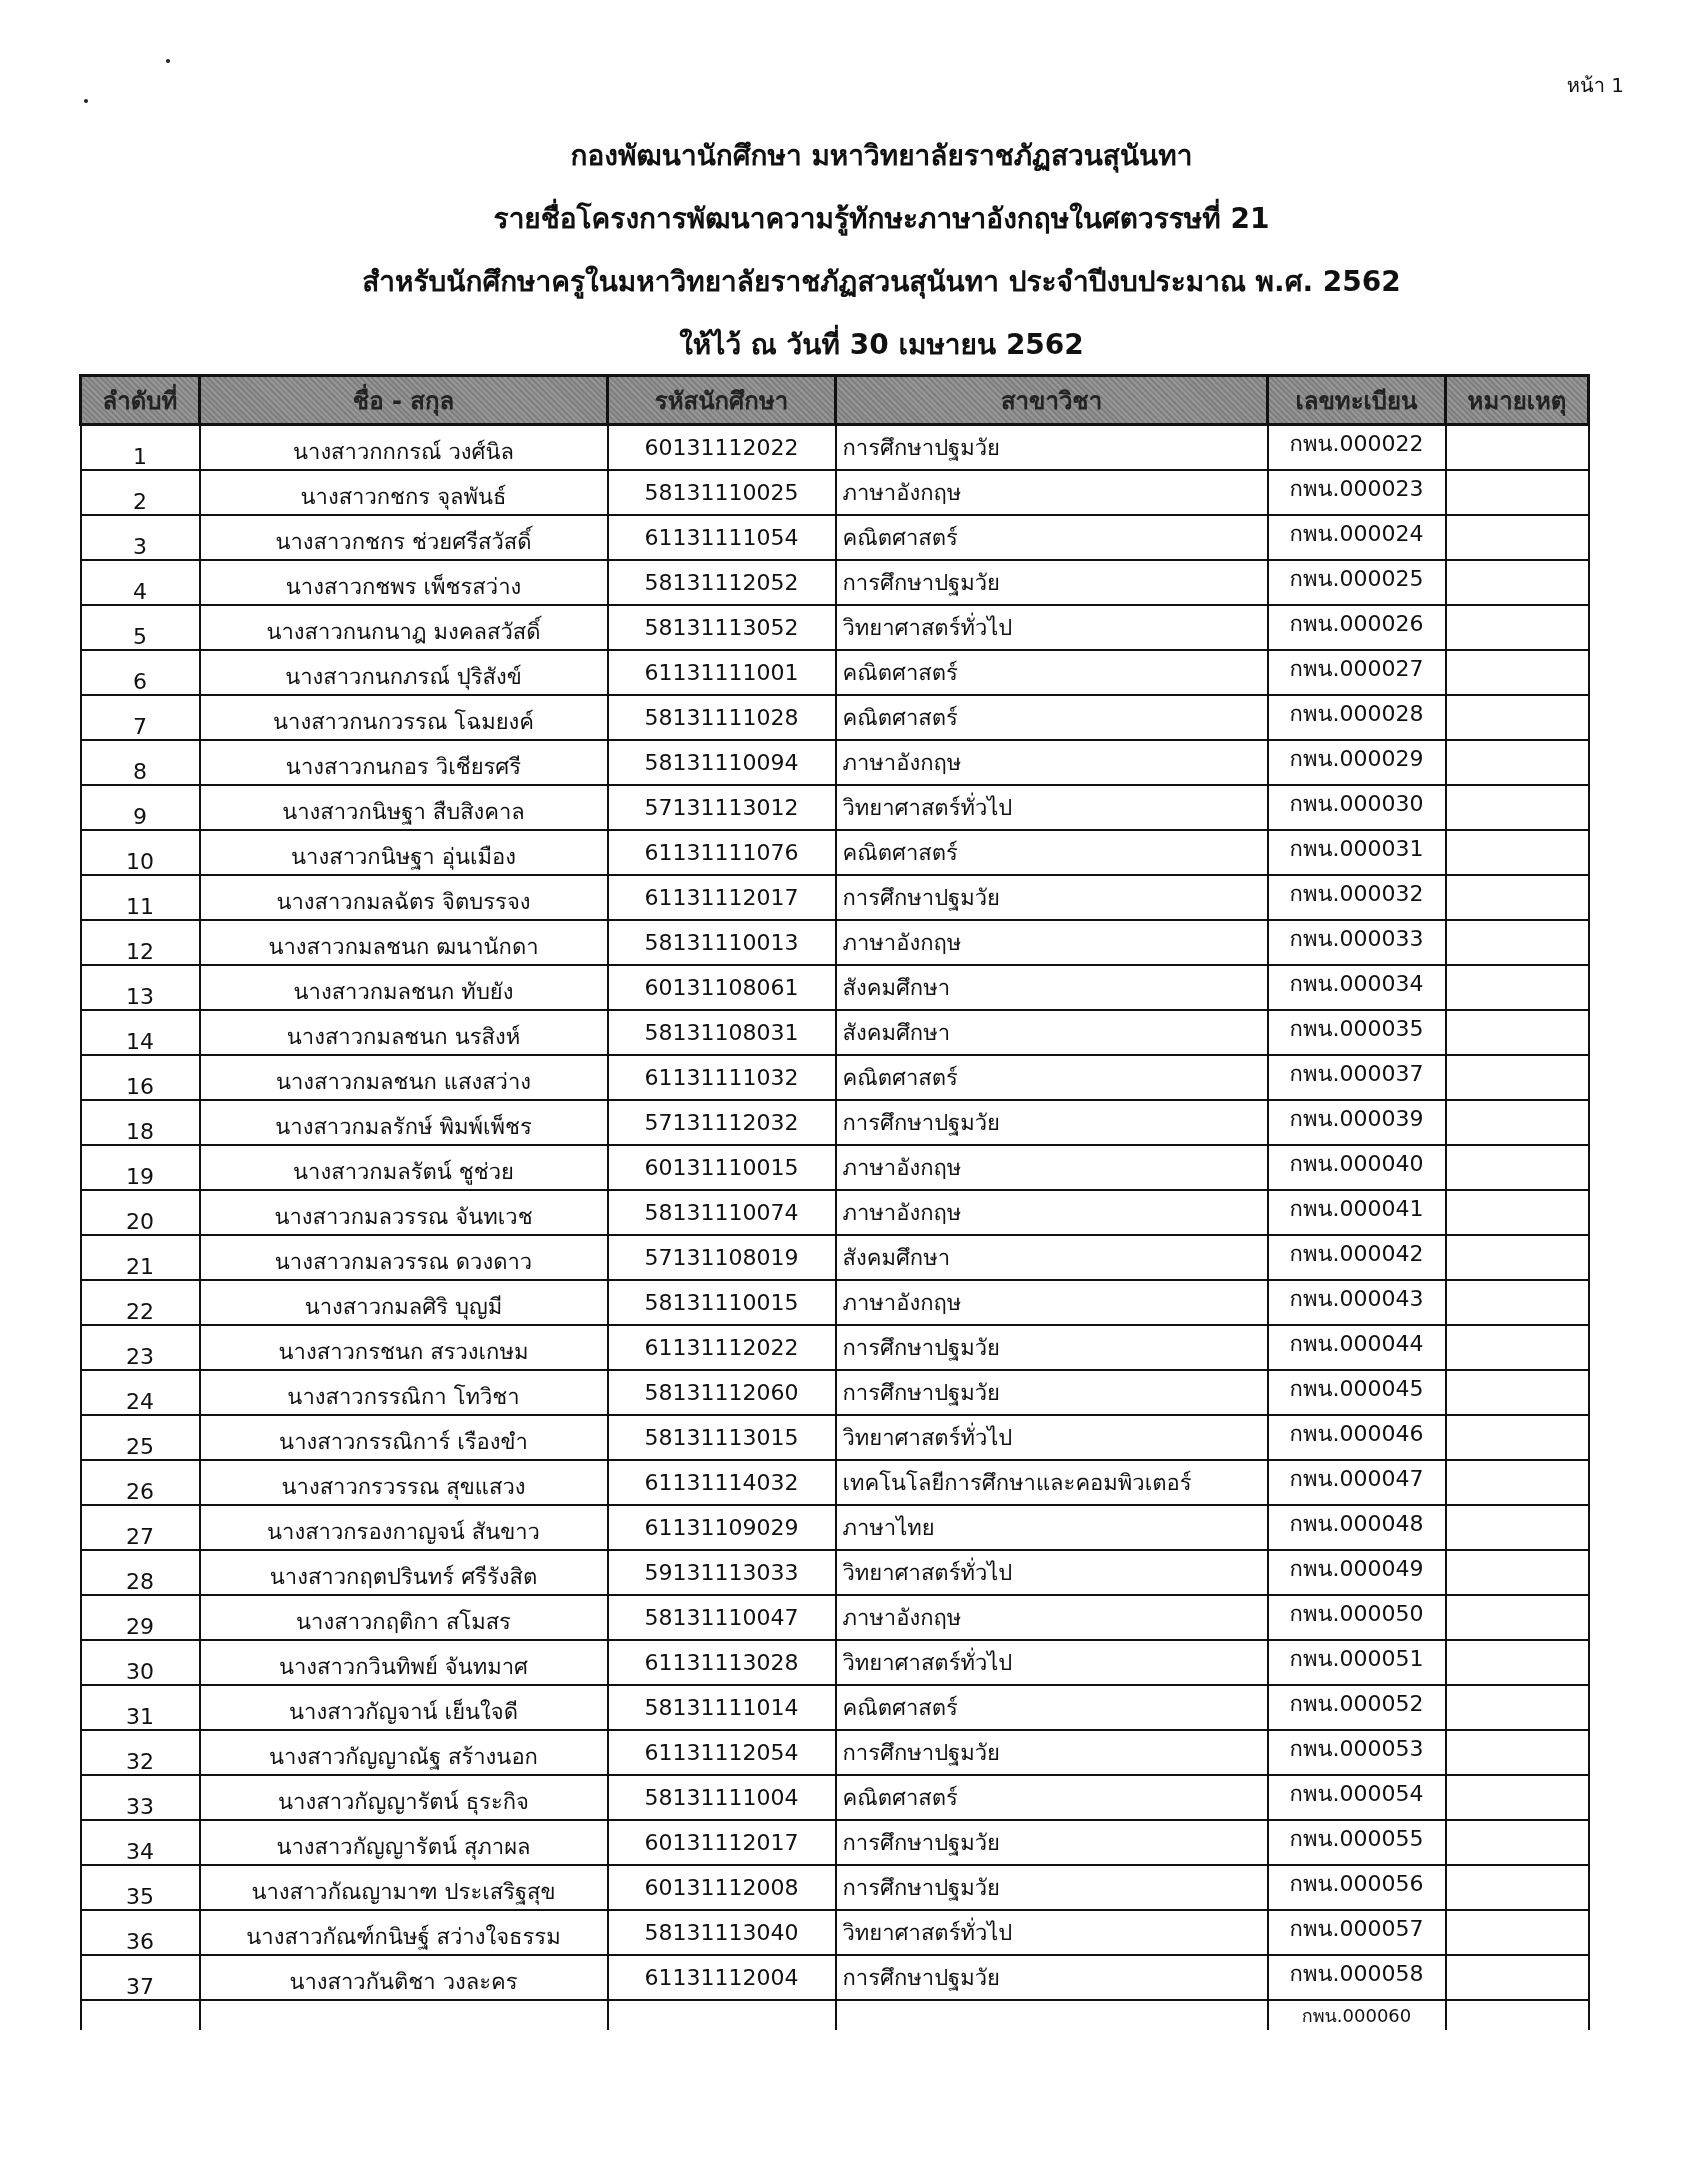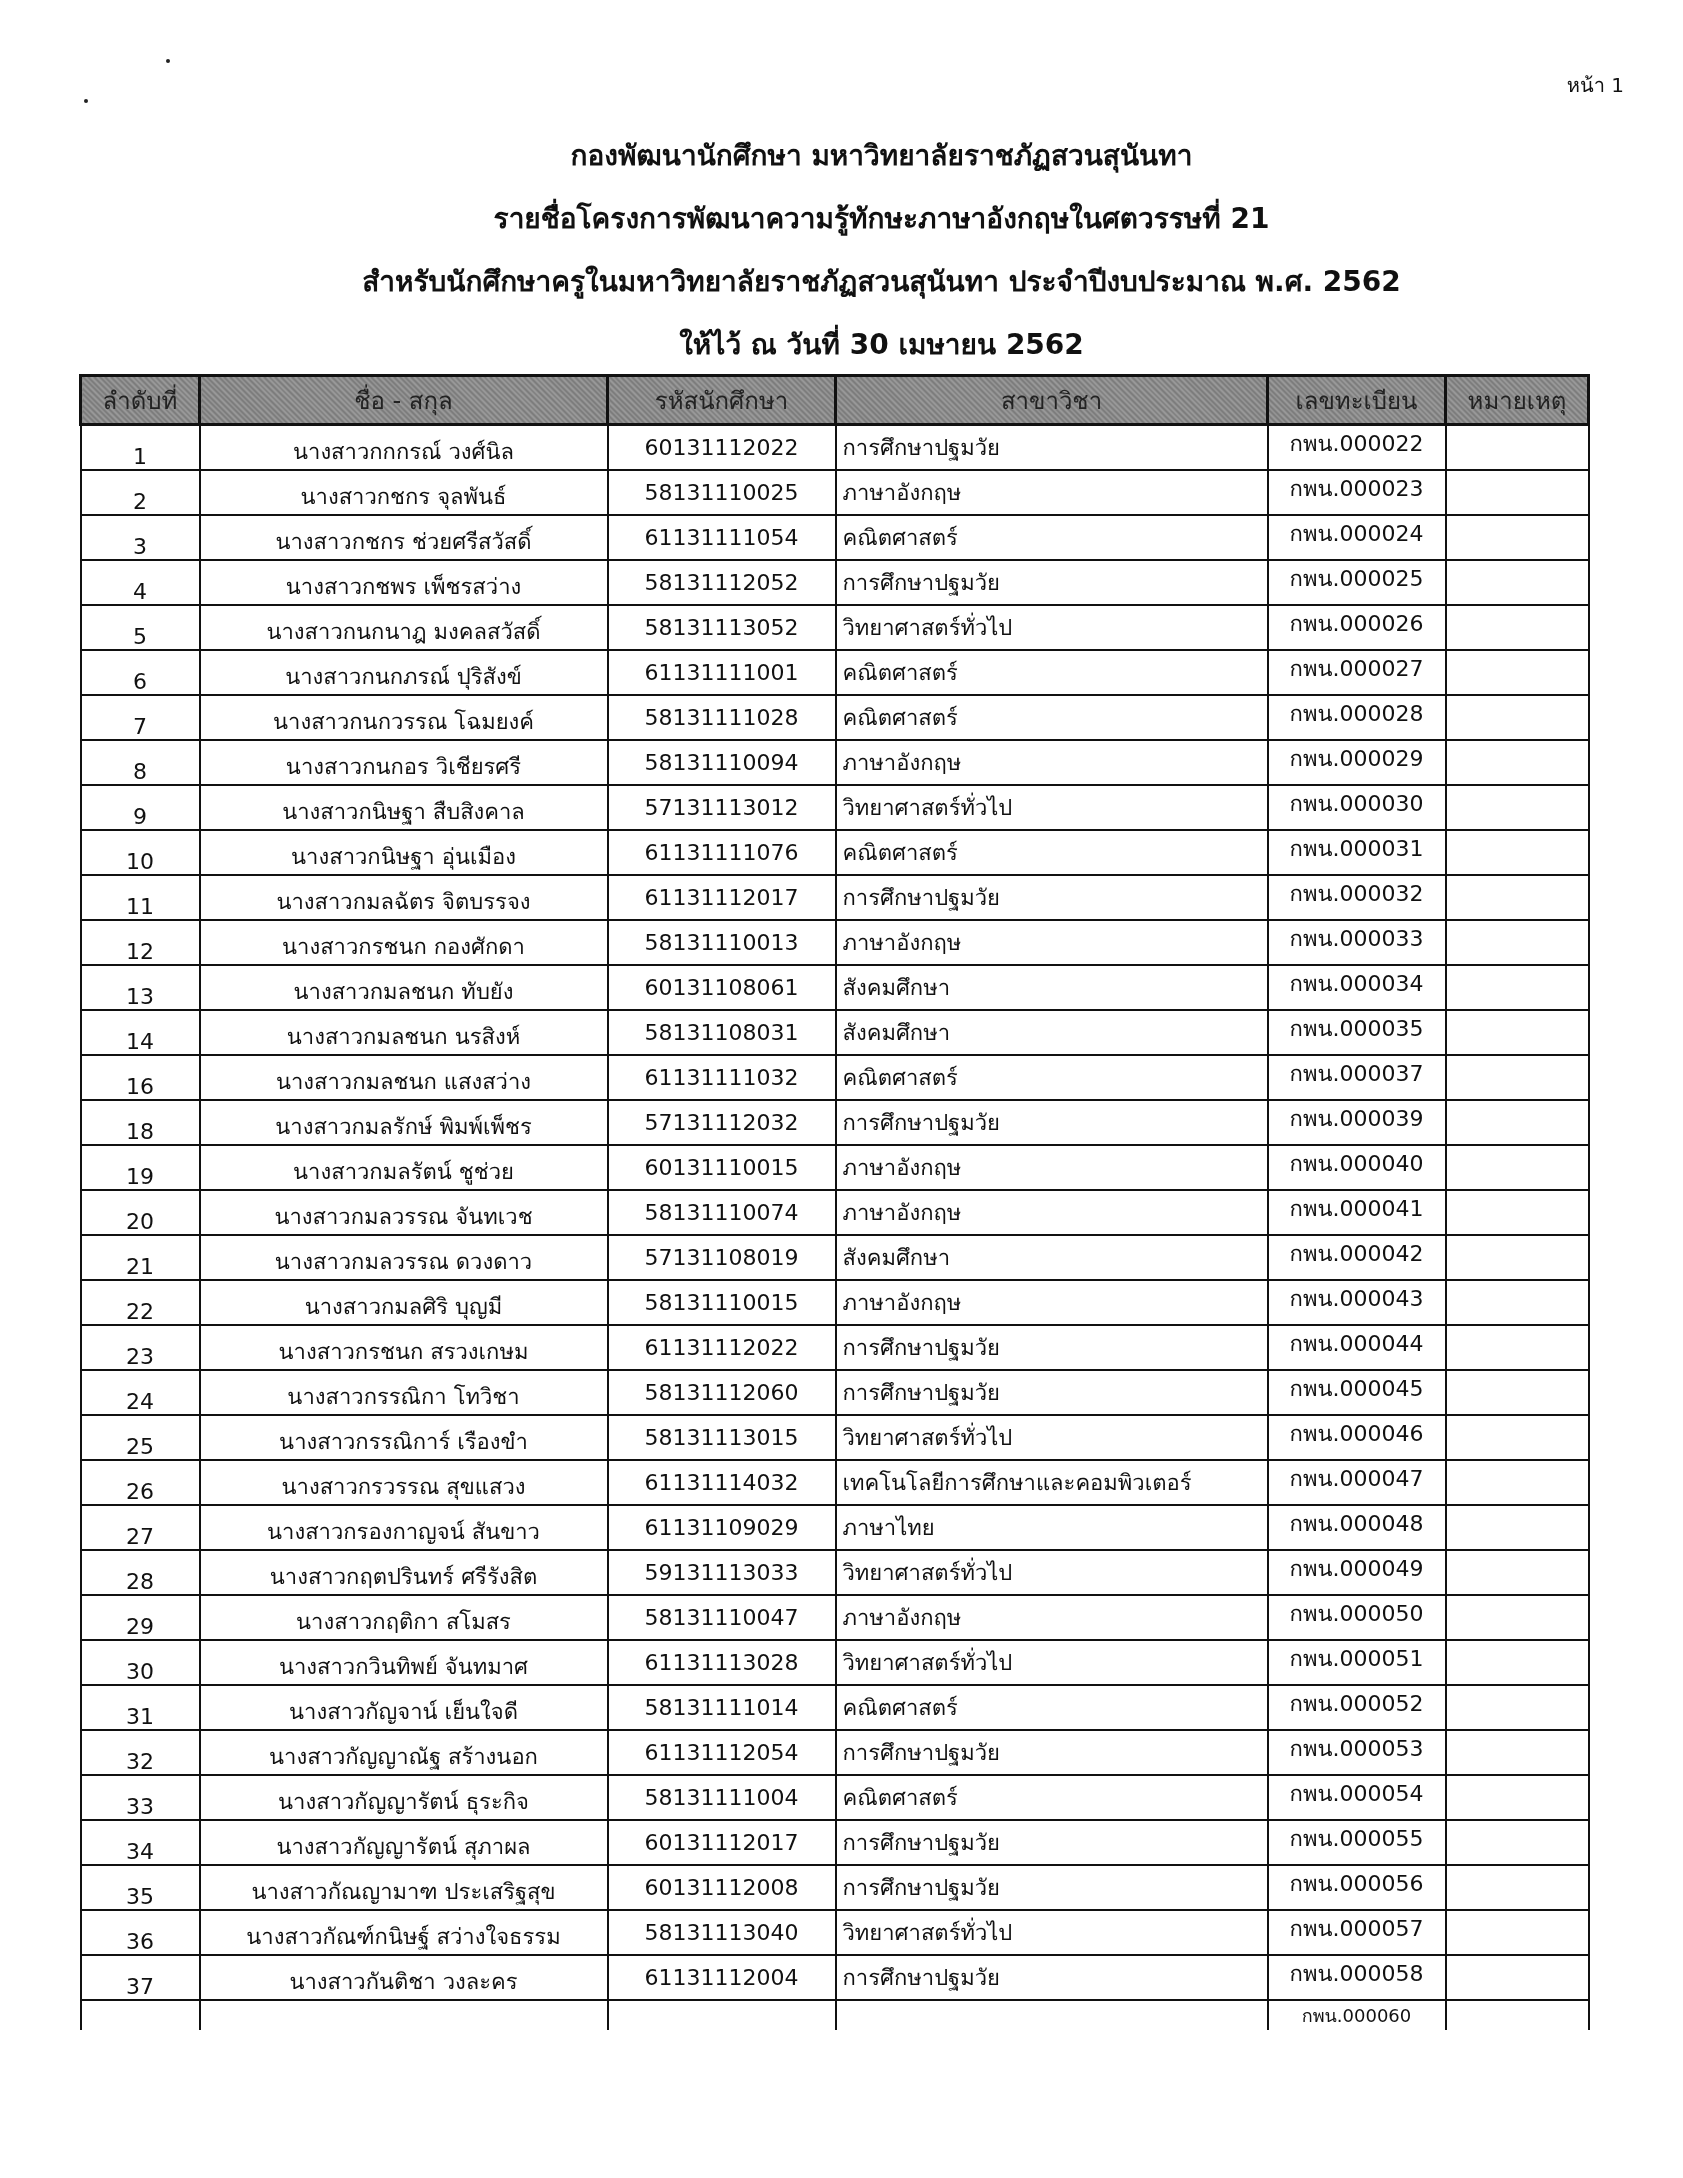--- a/index.html
+++ b/index.html
@@ -37,21 +37,21 @@
       padding: 0 6px;
       font-size: 22px;
       white-space: nowrap;
       overflow: hidden;
     }
     table.roster th {
       height: 46px;
       background: #8a8a8a;
       background-image: repeating-linear-gradient(45deg, #7b7b7b 0 2px, #9a9a9a 2px 4px);
       color: #222;
-      font-weight: normal;
+      font-weight: bold;
       font-size: 24px;
       text-align: center;
       border: 3px solid #111;
     }
     col.c-no { width: 119px; }
     col.c-name { width: 408px; }
     col.c-id { width: 228px; }
     col.c-major { width: 432px; }
     col.c-reg { width: 178px; }
     col.c-note { width: 143px; }
@@ -180,21 +180,21 @@
       <tr>
         <td class="no">11</td>
         <td class="name">นางสาวกมลฉัตร จิตบรรจง</td>
         <td class="sid">61131112017</td>
         <td class="major">การศึกษาปฐมวัย</td>
         <td class="reg">กพน.000032</td>
         <td class="note"></td>
       </tr>
       <tr>
         <td class="no">12</td>
-        <td class="name">นางสาวกรชนก กองศักดา</td>
+        <td class="name">นางสาวกมลชนก ฒนานักดา</td>
         <td class="sid">58131110013</td>
         <td class="major">ภาษาอังกฤษ</td>
         <td class="reg">กพน.000033</td>
         <td class="note"></td>
       </tr>
       <tr>
         <td class="no">13</td>
         <td class="name">นางสาวกมลชนก ทับยัง</td>
         <td class="sid">60131108061</td>
         <td class="major">สังคมศึกษา</td>

